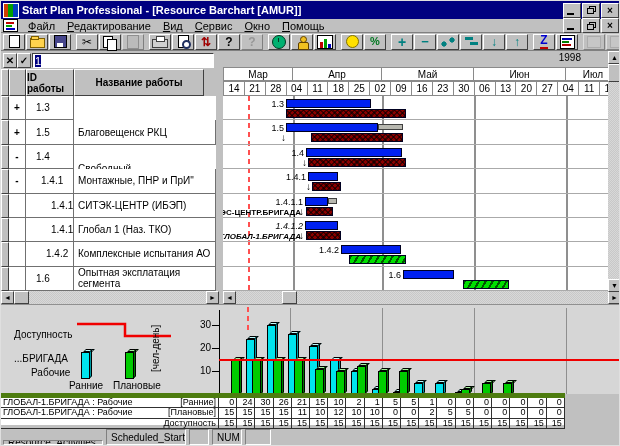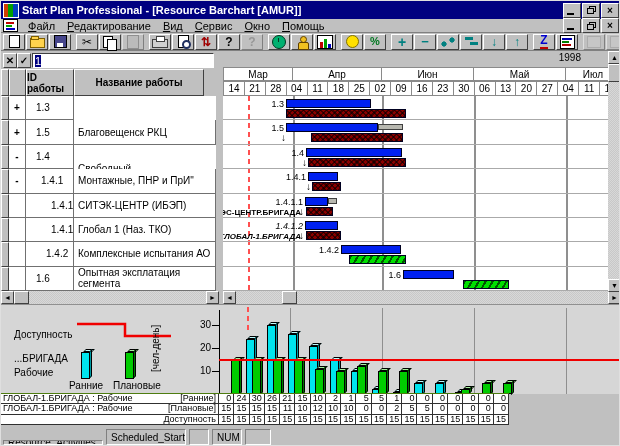--- a/index.html
+++ b/index.html
@@ -151,22 +151,22 @@
   .yaxis{position:absolute;left:218px;top:5px;width:1px;height:84px;background:#000;}
   .bar3d{position:absolute;bottom:0;width:9px;}
   .bar3d .face{position:absolute;left:0;bottom:0;width:9px;height:var(--h);border:1px solid #000;box-sizing:border-box;}
   .bar3d .btop{position:absolute;left:1.5px;bottom:var(--h);width:9px;height:3px;border:1px solid #000;
                box-sizing:border-box;transform-origin:0 100%;transform:skewX(-45deg);}
   .bar3d .bside{position:absolute;left:8px;bottom:0;width:3px;height:var(--h);border:1px solid #000;
                 box-sizing:border-box;transform-origin:0 0;transform:skewY(-45deg);}
   .bar3d.cyan .face{background:#00e4ee;} .bar3d.cyan .btop{background:#bdfbff;} .bar3d.cyan .bside{background:#009aa2;}
   .bar3d.grn .face{background:#00cc00;} .bar3d.grn .btop{background:#a8f0a0;} .bar3d.grn .bside{background:#007800;}
   
-  .restable{position:absolute;left:0;top:392px;width:508px;height:32px;background:#fff;
-            border-top:1px solid #4d7c0f;box-sizing:border-box;}
+  .restable{position:absolute;left:0;top:392px;width:564px;height:32px;background:#fff;
+            border-top:5px solid #4d7c0f;box-sizing:border-box;}
   .rrow{display:flex;height:10.3px;border-bottom:1px solid #303030;box-sizing:border-box;font-size:9px;line-height:9px;}
   .rlabel{width:218px;flex:none;display:flex;justify-content:space-between;align-items:center;
           padding:0 2px;border-right:1px solid #303030;box-sizing:border-box;overflow:hidden;}
   .rvals{flex:1;display:flex;}
   .rcell{flex:1;border-right:1px solid #303030;box-sizing:border-box;text-align:right;
          padding-right:2px;display:flex;align-items:center;justify-content:flex-end;}
   
   .statusbar{position:absolute;left:0;top:427px;width:620px;height:18px;display:flex;gap:3px;
              padding:1px 2px;box-sizing:border-box;align-items:stretch;}
   .spanel{border:1px solid;border-color:#808080 #fff #fff #808080;font-size:10px;
@@ -365,22 +365,22 @@
         <div class="tcell rowhdr" style="left: 0px; width: 8px;"></div>
         <div class="tcell expand" style="left: 8px; width: 17px;"></div>
         <div class="tcell" style="left: 25px; width: 48px; padding-left: 10px;">1.6</div>
         <div class="tcell" style="left: 73px; width: 142px; padding-left: 4px;">Опытная эксплатация сегмента</div>
       </div>
     </div>
 
   <div class="months">
       <div class="tscell" style="width: 70px;">Мар</div>
       <div class="tscell" style="width: 89px;">Апр</div>
+      <div class="tscell" style="width: 92px;">Май</div>
       <div class="tscell" style="width: 92px;">Июн</div>
-      <div class="tscell" style="width: 92px;">Май</div>
       <div class="tscell" style="width: 55px;">Июл</div>
     </div>
   <div class="weeks">
       <div class="tscell">14</div>
       <div class="tscell">21</div>
       <div class="tscell">28</div>
       <div class="tscell">04</div>
       <div class="tscell">11</div>
       <div class="tscell">18</div>
       <div class="tscell">25</div>
@@ -476,21 +476,21 @@
       </span>
     <span class="sb-btn">▼</span>
   </div>
 
   <div class="histo">
     <span class="leg-text" style="left:13px;top:24px;">Доступность</span>
     <svg width="102" height="28" style="position:absolute;left:72px;top:12px;">
       <path d="M4 7 H52 V19 H98" fill="none" stroke="#f00000" stroke-width="2.5"></path>
     </svg>
     <span class="leg-text" style="left:13px;top:48px;">...БРИГАДА</span>
-    <span class="leg-text" style="left:13px;top:62px;">Рабочие</span>
+    <span class="leg-text" style="left:30px;top:62px;">Рабочие</span>
     <div class="bar3d cyan" style="left:80px;--h:27px;bottom:15px;">
       <span class="btop"></span>
         <span class="bside"></span>
         <span class="face"></span>
     </div>
     <span class="leg-text" style="left:68px;top:75px;">Ранние</span>
     <div class="bar3d grn" style="left:124px;--h:27px;bottom:15px;">
       <span class="btop"></span>
         <span class="bside"></span>
         <span class="face"></span>

